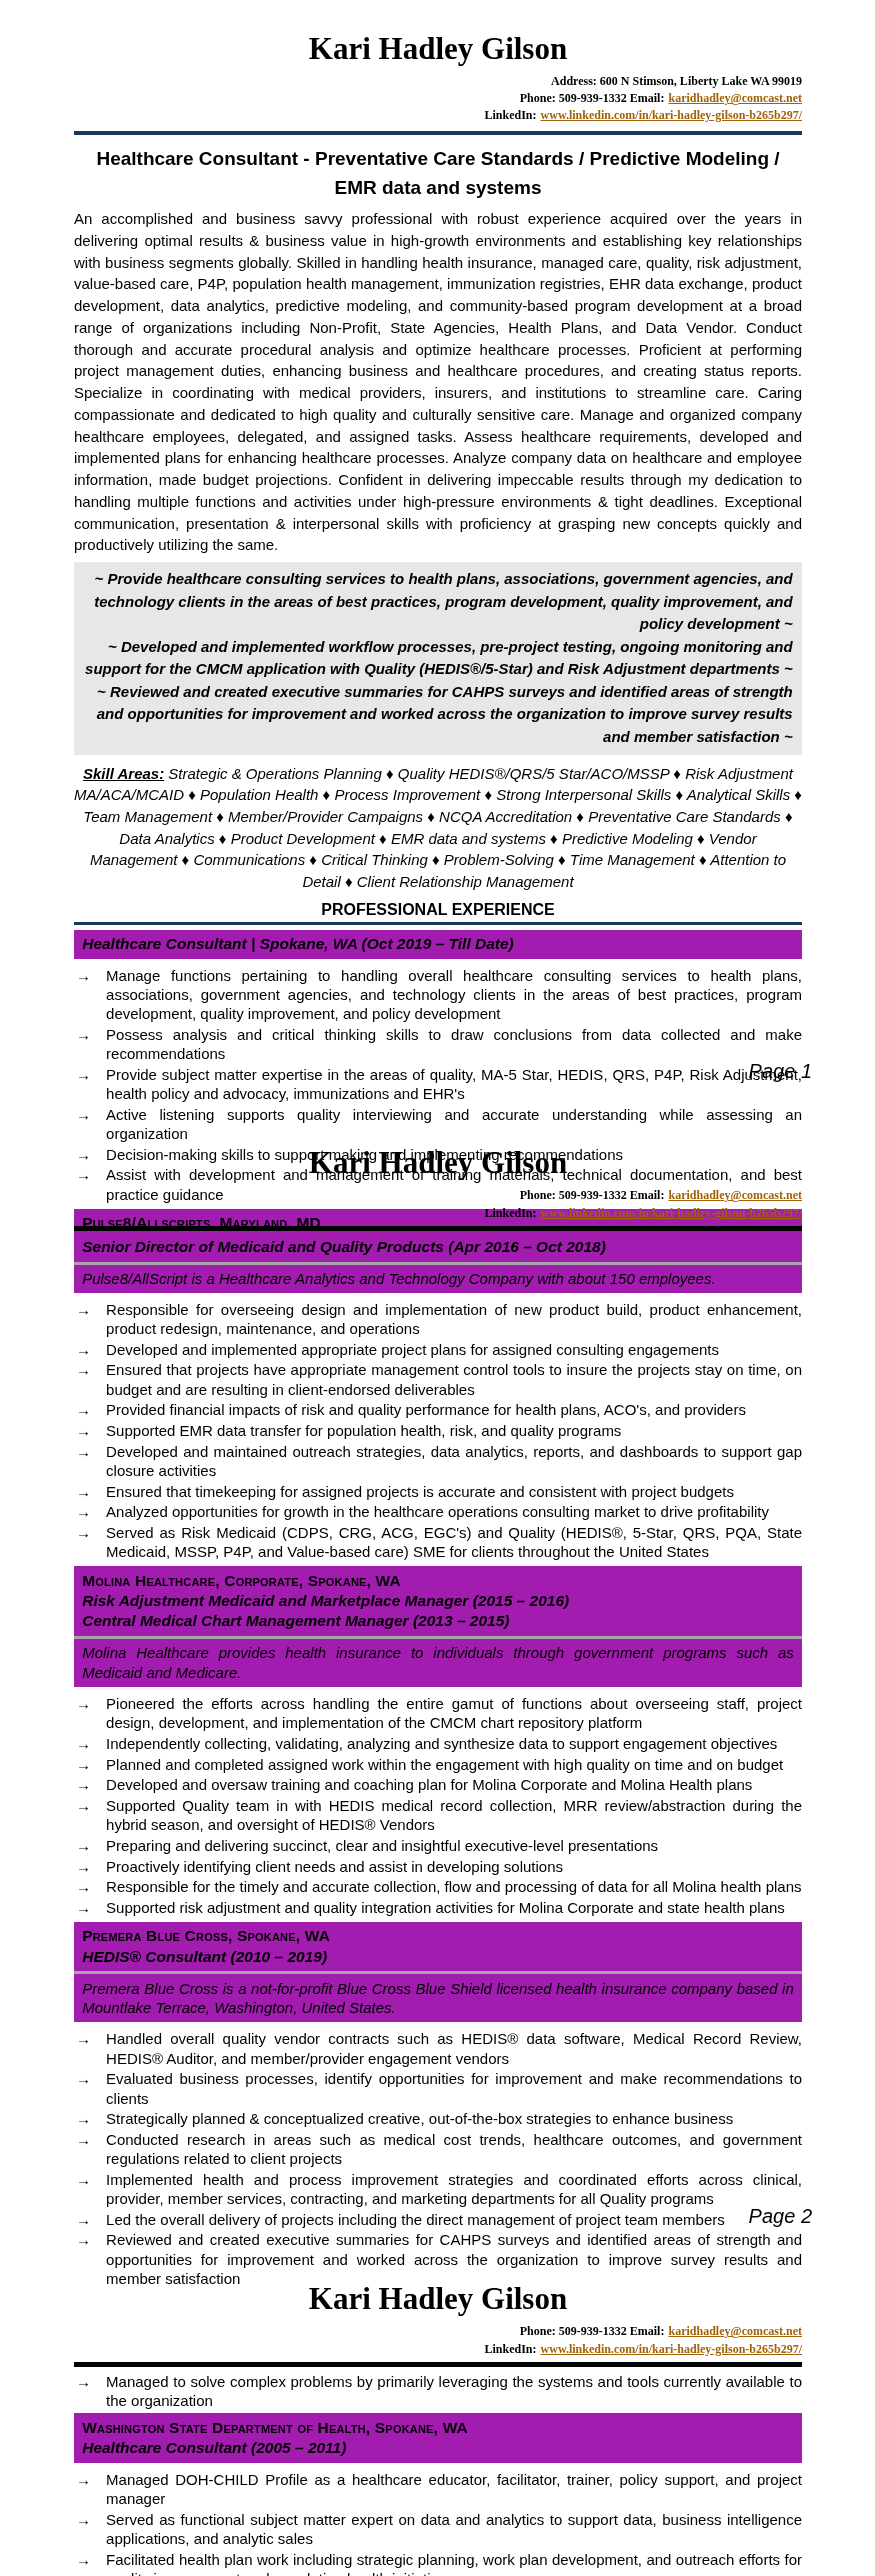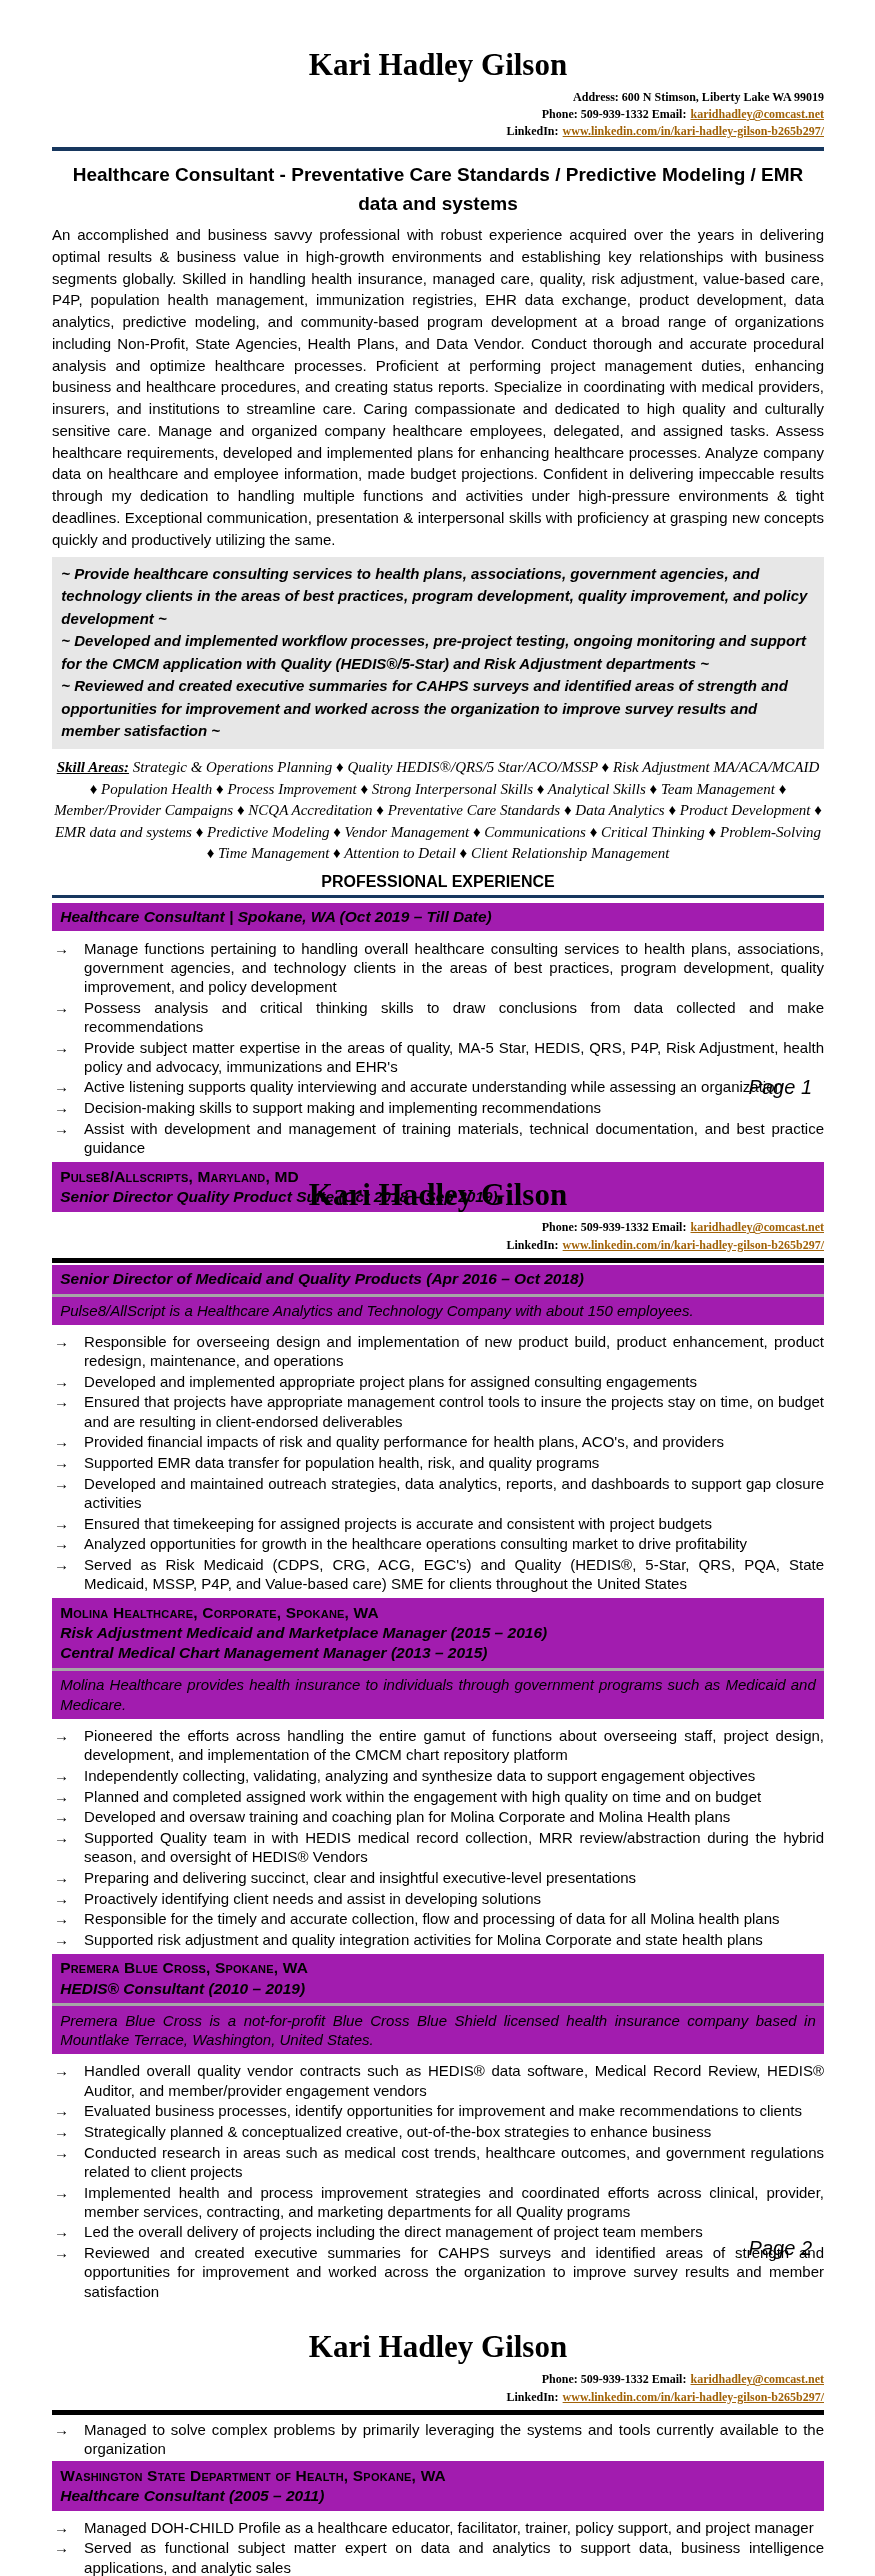--- a/index.html
+++ b/index.html
@@ -1,20 +1,20 @@
 <!DOCTYPE html>
 <html style="font-size:8.2px"><head>
 <meta charset="utf-8">
 <style>
   html,body { margin:0; padding:0; }
   body {
     width:876px; background:#ffffff; color:#000;
     font-family:"Liberation Sans","DejaVu Sans",sans-serif;
   }
-  .page { position:relative; padding:0 52px; box-sizing:border-box;margin-top:16px; }
+  .page { position:relative; padding:0 74px; box-sizing:border-box; }
   #p1 { height:1141px; }
   #p2 { height:1136px; }
   #p3 { height:1123px; }
 
   .name {
     font-family:"Liberation Serif","DejaVu Serif",serif;
     font-size:31px; font-weight:bold; text-align:center;
     line-height:1.2; margin:0; padding-top:30px;
   }
   #p2 .name, #p3 .name { padding-top:3.1px; }
@@ -27,23 +27,23 @@
   .contact a { color:#a16207; text-decoration:underline; margin-left:4.1px; }
 
   .rule { height:4.1px; background:#17375E; margin-top:6.2px; }
   .rule.black { height:5.2px; background:#000000; margin-top:4.1px; }
   .rule.thin { height:3.1px; margin-top:3.1px; }
 
   .headline { font-size:19px; font-weight:bold; text-align:center; line-height:1.55; margin:9.3px 15.5px 0; }
   .summary { font-size:15px; line-height:1.45; text-align:justify; margin:5.2px 0 0; }
 
   .highlights { background:#E7E7E7; margin-top:6.2px; padding:6.2px 9.3px; }
-  .highlights p { font-size:15px; font-weight:bold; font-style:italic; text-align:left; line-height:1.5; margin:0; }
-
-  .skills { font-size:15px; font-style:italic; text-align:center; line-height:1.44; margin:8.2px 0 0;font-family:Liberation Serif, serif; }
+  .highlights p { font-size:15px; font-weight:bold; font-style:italic; text-align:right; line-height:1.5; margin:0; }
+
+  .skills { font-size:15px; font-style:italic; text-align:center; line-height:1.44; margin:8.2px 0 0; }
   .skills .lbl { font-weight:bold; text-decoration:underline; }
 
   .section-h { font-size:16px; font-weight:bold; text-align:center; margin:7.2px 0 0; line-height:1.2; }
 
   .job-box { background:#a21caf; margin-top:5.2px; }
   .job-box .row { padding:4.1px 8.2px; }
   .job-box .row p { margin:0; font-size:15.5px; line-height:1.32; }
   .role-line { font-weight:bold; font-style:italic; }
   .company-line { font-weight:bold; font-variant:small-caps; letter-spacing:0.2px; font-style:normal; }
   .job-box .sep { height:3.1px; background:#A6A6A6; }

